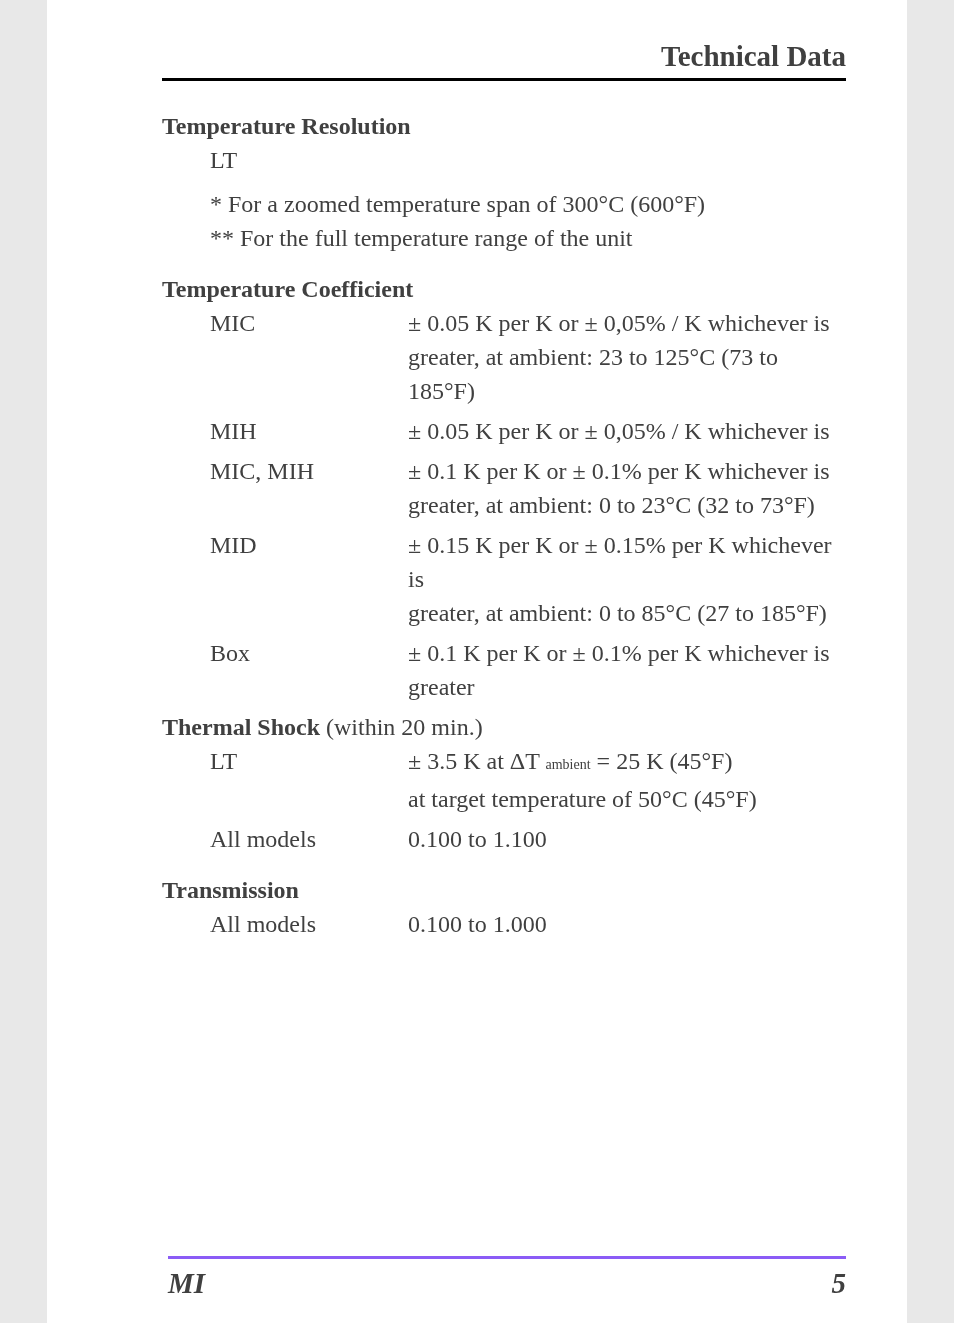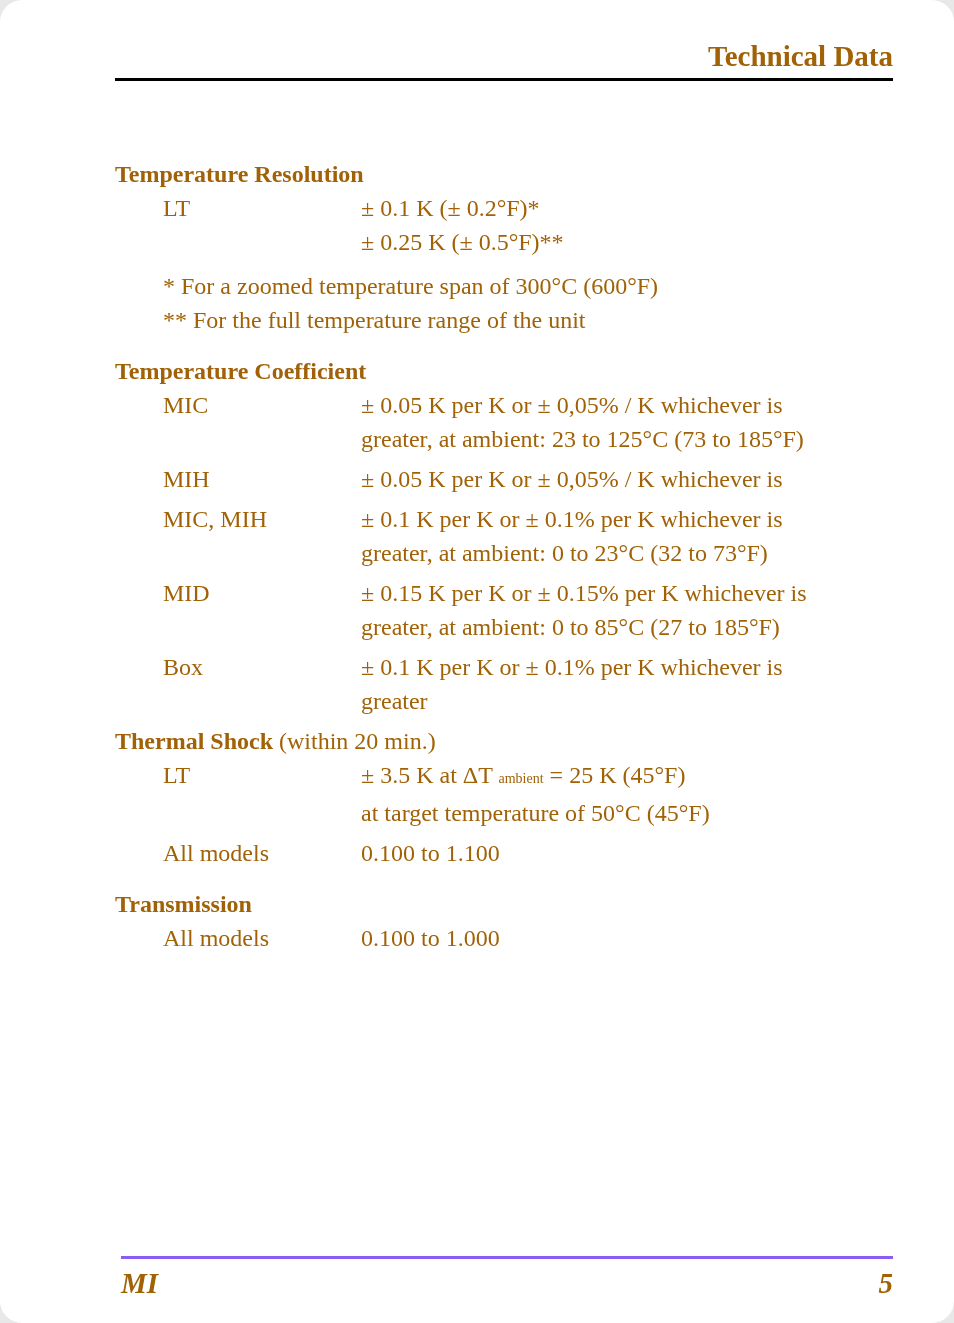--- a/index.html
+++ b/index.html
@@ -2,30 +2,29 @@
 <html><head>
 <meta charset="utf-8">
 <style>
   html, body {
     margin: 0;
     padding: 0;
     background: #e8e8e8;
   }
   .page {
     position: relative;
-    width: 954px;
+    width: 860px;
     height: 1323px;
     margin: 0 auto;
     background: #ffffff;
-    color: #a16207;
+    color: #404040;
     font-family: "Liberation Serif", "DejaVu Serif", serif;
     font-size: 24px;
     overflow: hidden;
     box-sizing: border-box;
-    border-radius: 22px;
   }
   .content {
     position: absolute;
     left: 115px;
     right: 61px;
     top: 0;
   }
   
   .page-header {
     border-bottom: 3px solid #000;
@@ -42,21 +41,21 @@
   .spec-heading {
     font-size: 24px;
     font-weight: bold;
     line-height: 34px;
     margin: 17px 0 0 0;
   }
   .spec-heading .heading-suffix {
     font-weight: normal;
   }
   .first-section .spec-heading {
-    margin-top: 76px;
+    margin-top: 28px;
   }
   .tight-heading .spec-heading {
     margin-top: 4px;
   }
   .spec-row {
     display: flex;
     align-items: flex-start;
     margin-bottom: 6px;
   }
   .spec-label {
@@ -104,24 +103,20 @@
   <div class="content">
 
     <div class="page-header">
       <div class="header-title">Technical Data</div>
     </div>
 
     <section class="spec-section first-section">
       <h2 class="spec-heading"><span>Temperature Resolution</span></h2>
       <div class="spec-row">
         <div class="spec-label">LT</div>
-        <div class="spec-value">
-          <div class="spec-line">± 0.1 K (± 0.2°F)*</div>
-          <div class="spec-line">± 0.25 K (± 0.5°F)**</div>
-        </div>
       </div>
       <div class="spec-notes">
         <div class="spec-line">* For a zoomed temperature span of 300°C (600°F)</div>
         <div class="spec-line">** For the full temperature range of the unit</div>
       </div>
     </section>
 
     <section class="spec-section">
       <h2 class="spec-heading"><span>Temperature Coefficient</span></h2>
 

